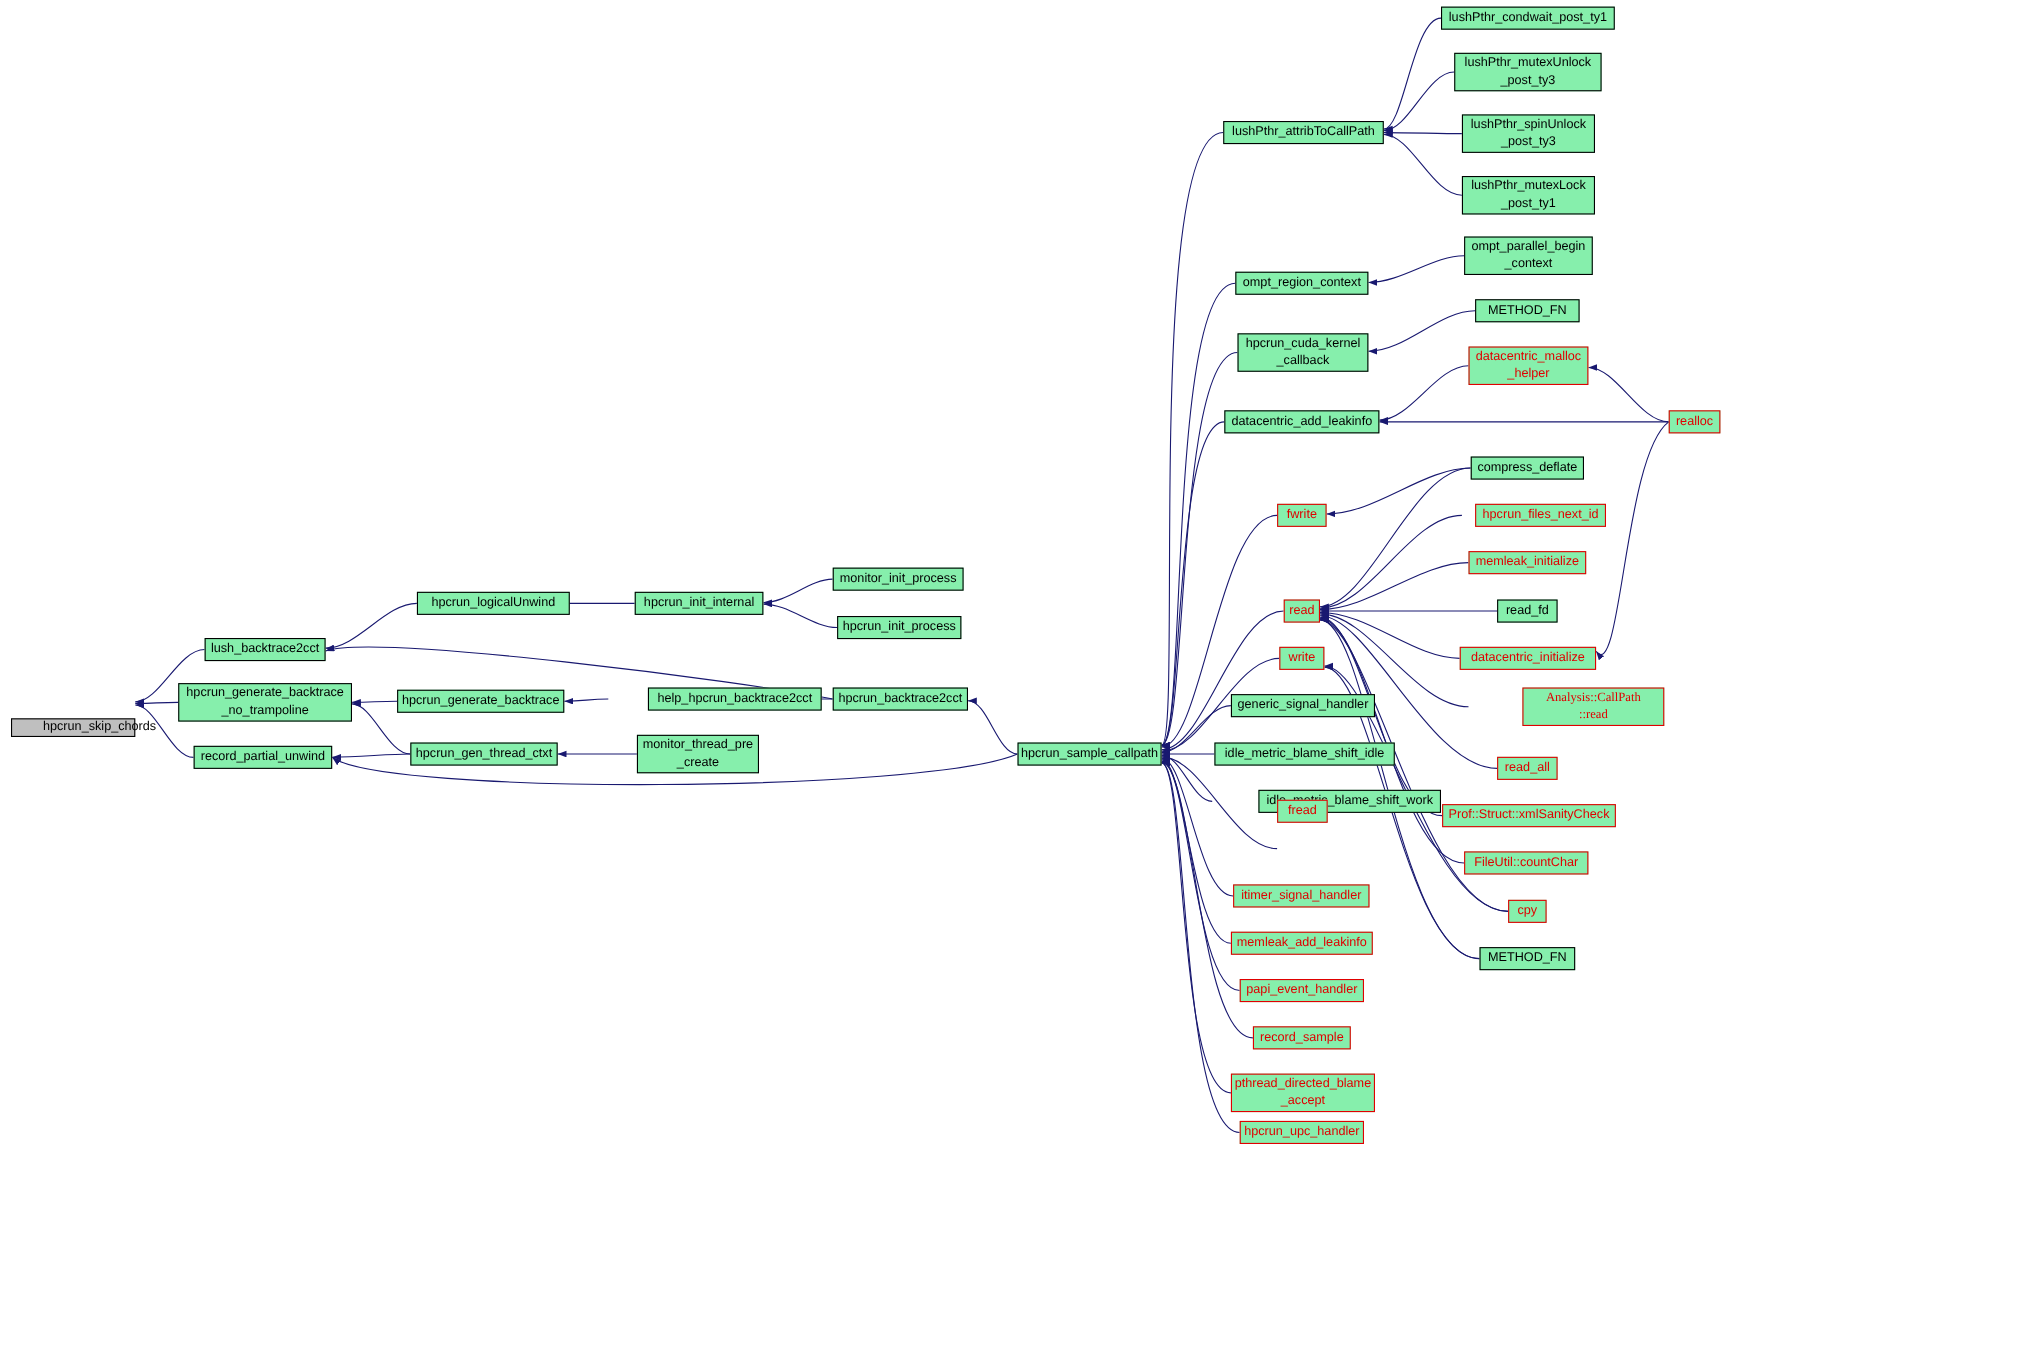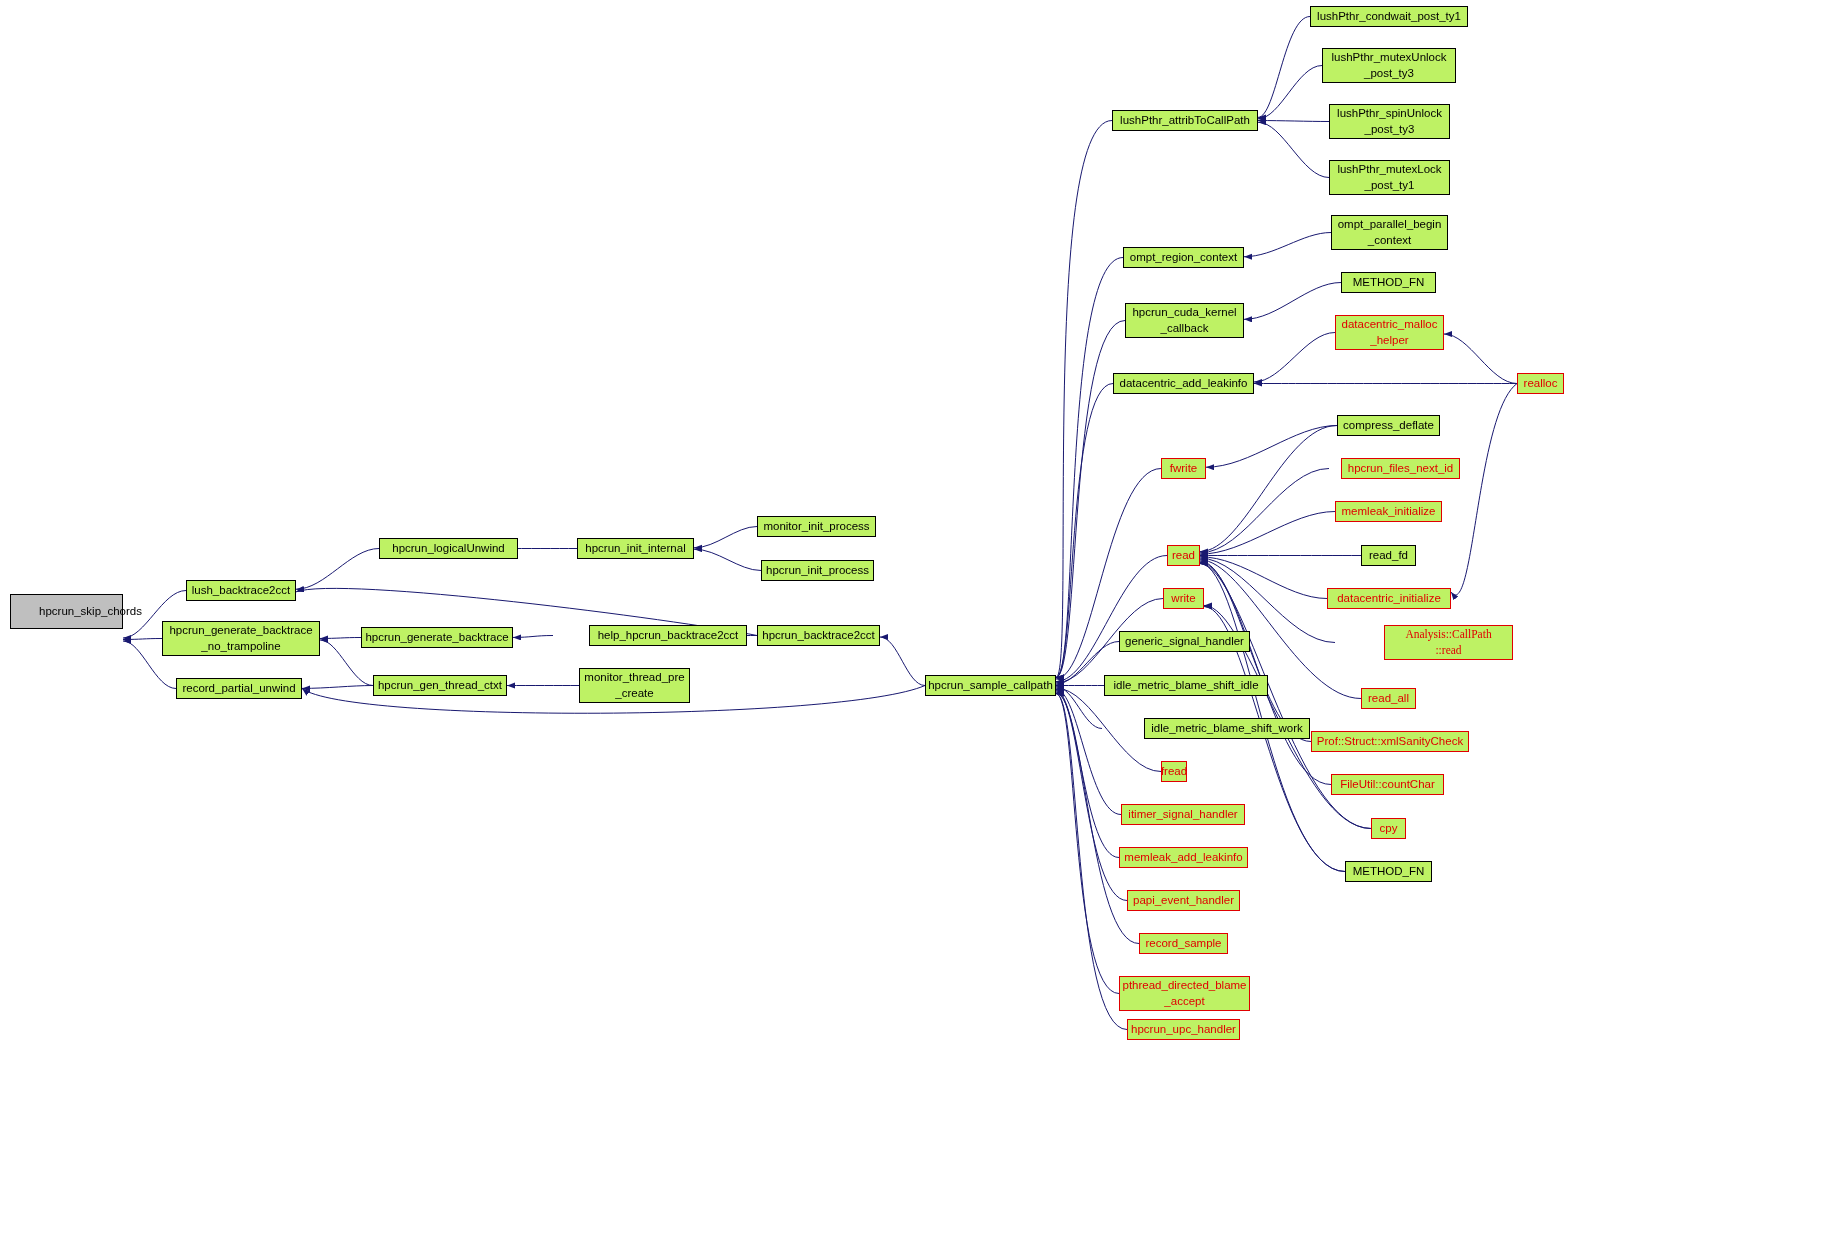--- a/index.html
+++ b/index.html
@@ -7,21 +7,21 @@
     position:relative;
     background:var(--bg,#fff);
     font-family:"Liberation Sans", sans-serif;
     overflow:hidden;
   }
   #edge-layer{position:absolute;left:0;top:0;z-index:0;}
   .edge{fill:none;stroke:var(--edge,#191970);stroke-width:1;}
   .node{
     position:absolute;
     z-index:1;
-    background:#bef264;
+    background:#86efac;
     border:1px solid var(--node_border,#000);
     color:#000;
     display:flex;
     flex-direction:column;
     align-items:center;
     justify-content:center;
     text-align:center;
     white-space:nowrap;
     font-size:11.5px;
     line-height:1.32;
@@ -93,21 +93,21 @@
       <path d="M 1335 642.5 C 1286.061 642.5, 1245 558.11, 1200 558.11" class="edge" marker-end="url(#arrow)"></path>
       <path d="M 1361 698.5 C 1298.829 698.5, 1245 559.79, 1200 559.79" class="edge" marker-end="url(#arrow)"></path>
       <path d="M 1311 741.5 C 1259.658 741.5, 1238.85 561.08, 1200 561.08" class="edge" marker-end="url(#arrow)"></path>
       <path d="M 1331 784.5 C 1269.487 784.5, 1245 562.37, 1200 562.37" class="edge" marker-end="url(#arrow)"></path>
       <path d="M 1371 828.5 C 1293.2 828.5, 1245 563.5, 1200 563.5" class="edge" marker-end="url(#arrow)"></path>
       <path d="M 1345 871.5 C 1270.7 871.5, 1245 563.5, 1200 563.5" class="edge" marker-end="url(#arrow)"></path>
       <path d="M 1371 828.5 C 1298.59 828.5, 1249 605.4, 1204 605.4" class="edge" marker-end="url(#arrow)"></path>
       <path d="M 1345 871.5 C 1276.2 871.5, 1249 606.5, 1204 606.5" class="edge" marker-end="url(#arrow)"></path>
     </svg>
 
-<div class="node selected" style="left: 10px; top: 594px; width: 113px; height: 35px; padding-left: 48px;">
+<div class="node selected" style="left: 10px; top: 653px; width: 113px; height: 17px; padding-left: 48px;">
       <span>hpcrun_skip_chords</span>
     </div>
     <div class="node plain" style="left: 186px; top: 580px; width: 110px; height: 21px;">
       <span>lush_backtrace2cct</span>
     </div>
     <div class="node plain" style="left: 162px; top: 621px; width: 158px; height: 35px;">
       <span>hpcrun_generate_backtrace</span>
       <span>_no_trampoline</span>
     </div>
     <div class="node plain" style="left: 176px; top: 678px; width: 126px; height: 21px;">
@@ -168,21 +168,21 @@
     </div>
     <div class="node plain" style="left: 1119px; top: 631px; width: 131px; height: 21px;">
       <span>generic_signal_handler</span>
     </div>
     <div class="node plain" style="left: 1104px; top: 675px; width: 164px; height: 21px;">
       <span>idle_metric_blame_shift_idle</span>
     </div>
     <div class="node plain" style="left: 1102px; top: 718px; width: 166px; height: 21px; margin-left: 42px;">
       <span>idle_metric_blame_shift_work</span>
     </div>
-    <div class="node red" style="left: 1161px; top: 761px; width: 26px; height: 21px;">
+    <div class="node red" style="left: 1161px; top: 727px; width: 46px; height: 21px;">
       <span>fread</span>
     </div>
     <div class="node red" style="left: 1121px; top: 804px; width: 124px; height: 21px;">
       <span>itimer_signal_handler</span>
     </div>
     <div class="node red" style="left: 1119px; top: 847px; width: 129px; height: 21px;">
       <span>memleak_add_leakinfo</span>
     </div>
     <div class="node red" style="left: 1127px; top: 890px; width: 113px; height: 21px;">
       <span>papi_event_handler</span>

